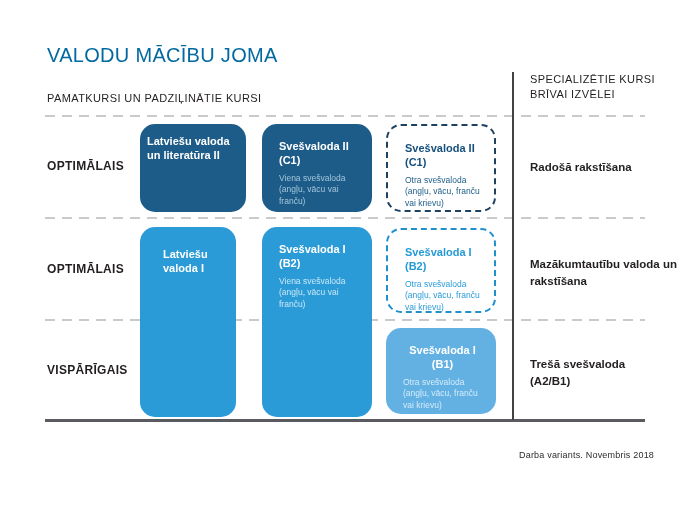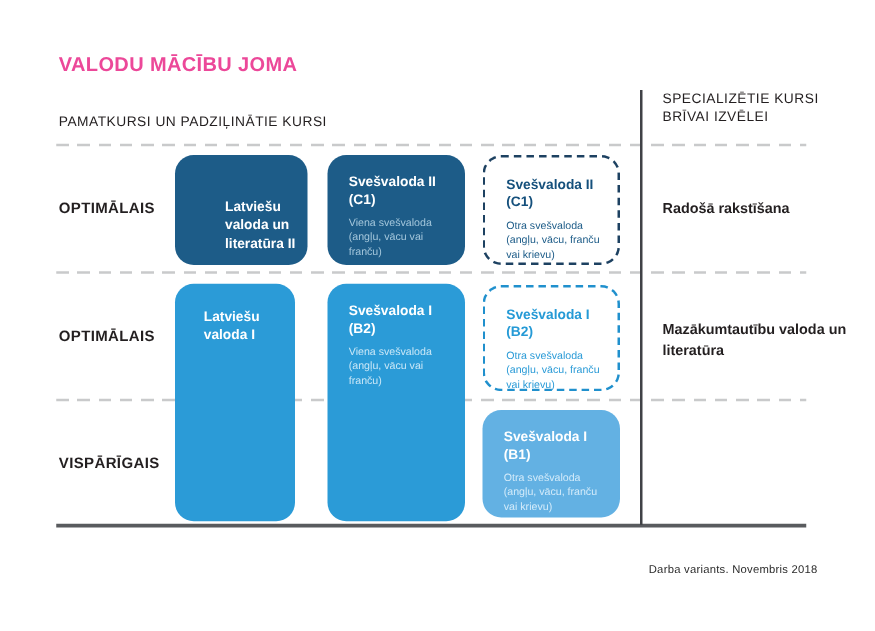--- a/index.html
+++ b/index.html
@@ -10,22 +10,22 @@
   }
   .canvas{
     position:relative;
     width:700px;height:505px;
     background:#ffffff;
     overflow:hidden;
     color:#231f20;
   }
   .page-title{
     position:absolute;left:47px;top:44px;
-    font-size:16px;font-weight:700;letter-spacing:.3px;
-    color:#ec4899;
+    font-size:20px;font-weight:400;letter-spacing:.3px;
+    color:#0369a1;
   }
   .section-header{
     position:absolute;
     font-size:11px;font-weight:400;letter-spacing:.4px;
     color:#231f20;line-height:1.35;
   }
   .left-header{left:47px;top:91px;width:320px;}
   .right-header{left:530px;top:72px;width:145px;}
 
   .hline-dashed{
@@ -60,26 +60,26 @@
   .box .box-body{
     margin-top:5px;font-size:8.5px;line-height:1.35;font-weight:400;
   }
   .box.dark{background:var(--dark_blue);}
   .box.dark .box-title{color:#ffffff;}
   .box.dark .box-body{color:var(--body_on_dark);}
   .box.mid{background:var(--medium_blue);}
   .box.mid .box-title{color:#ffffff;}
   .box.mid .box-body{color:var(--body_on_medium);}
   .box.light{background:var(--light_blue);}
-  .box.light .box-title{color:#ffffff;}
+  .box.light .box-title{color:#ffffff;text-align:center;}
   .box.light .box-body{color:var(--body_on_light);}
 
   .box.center-pad{
-    display:flex;align-items:flex-end;
-    padding:10px 8px 10px 40px;
+    display:flex;align-items:flex-start;
+    padding:10px 8px 10px 7px;
   }
   .box.top-pad{
     padding:20px 8px 10px 23px;
   }
 
   .box.dashed-dark{
     background:transparent;
     border:2px dashed var(--navy_border);
   }
   .box.dashed-dark .box-title{color:var(--navy_title);}
@@ -147,17 +147,18 @@
     <div class="box-title">Svešvaloda I (B2)</div>
     <div class="box-body">Otra svešvaloda (angļu, vācu, franču vai krievu)</div>
   </div>
 
   <div class="box light" style="left:386px;top:328px;width:110px;height:86px;">
     <div class="box-title">Svešvaloda I (B1)</div>
     <div class="box-body">Otra svešvaloda (angļu, vācu, franču vai krievu)</div>
   </div>
 
   <div class="right-item" style="top:159px">Radošā rakstīšana</div>
-  <div class="right-item" style="top:256px">Mazākumtautību valoda un literatūra</div>
+  <div class="right-item" style="top:256px">Mazākumtautību valoda un rakstīšana</div>
+  <div class="right-item" style="top:356px;width:128px">Trešā svešvaloda (A2/B1)</div>
 
   <div class="credit">Darba variants. Novembris 2018</div>
 
 </div>
 
 </body></html>

